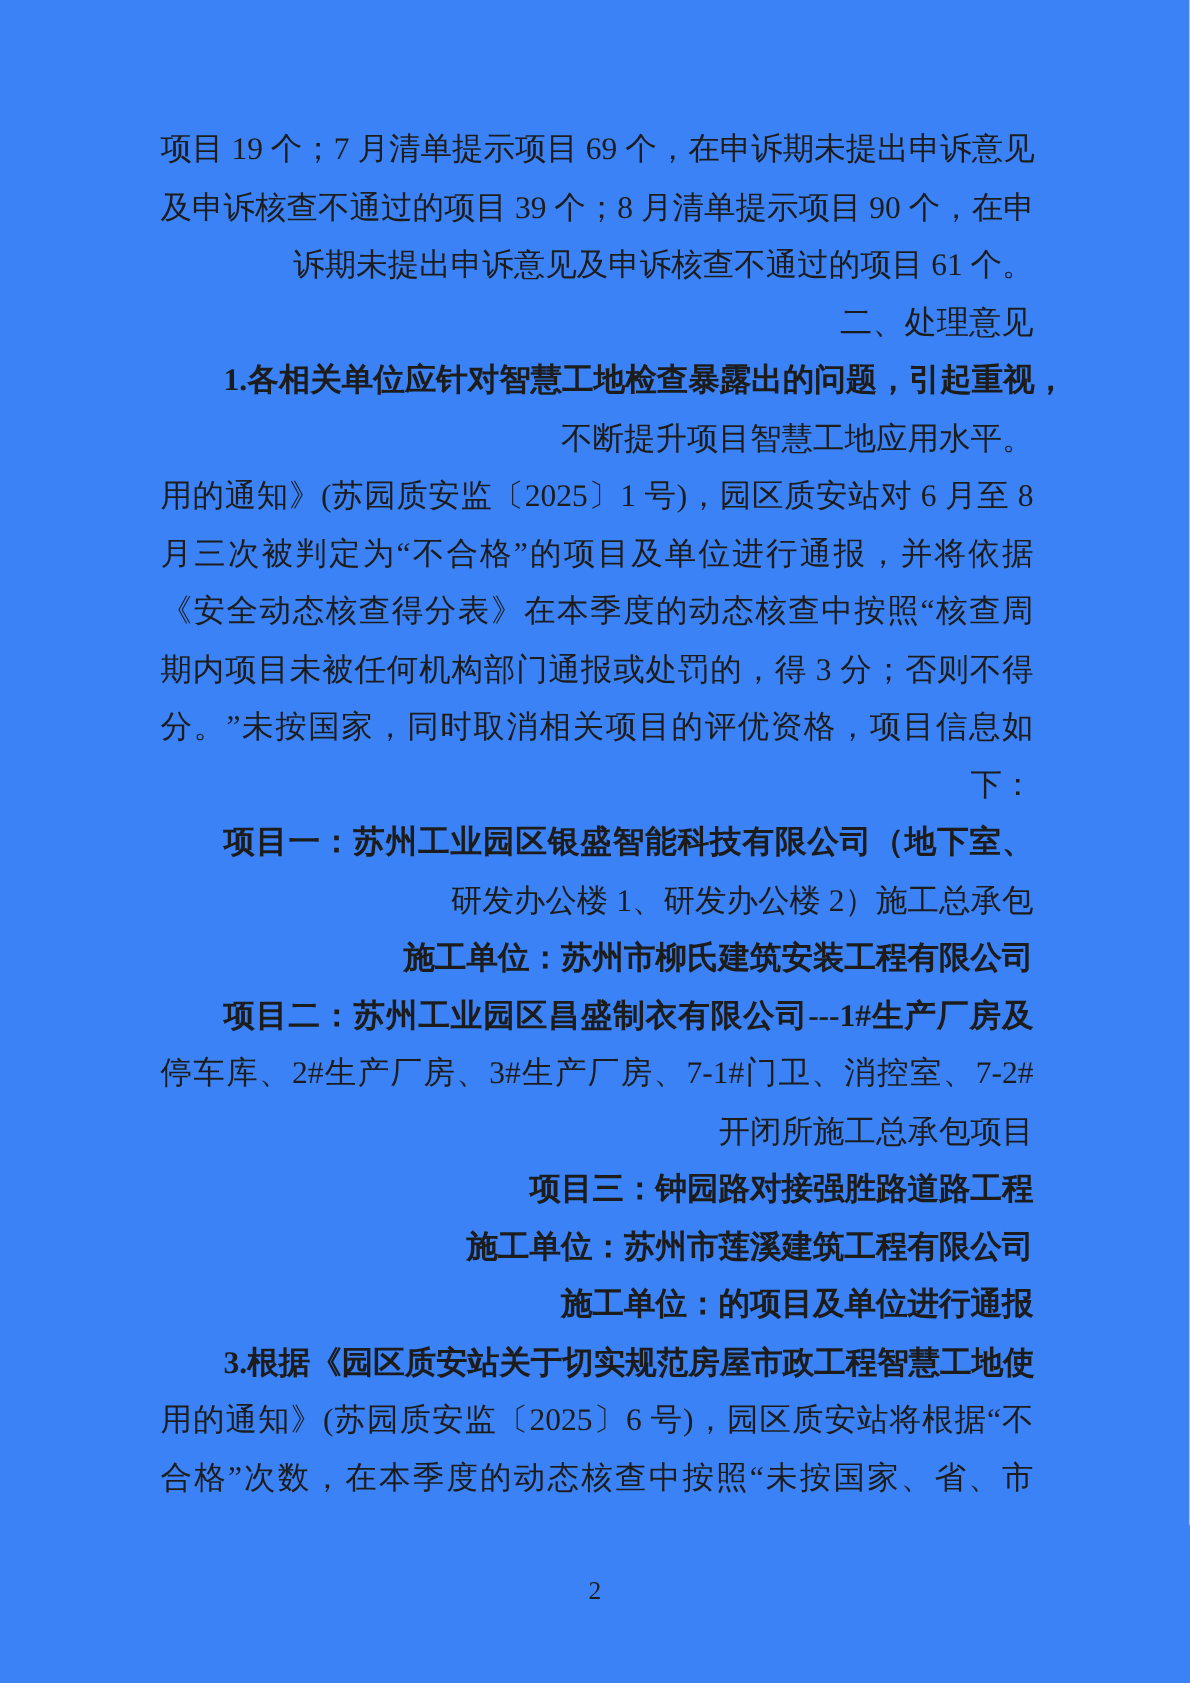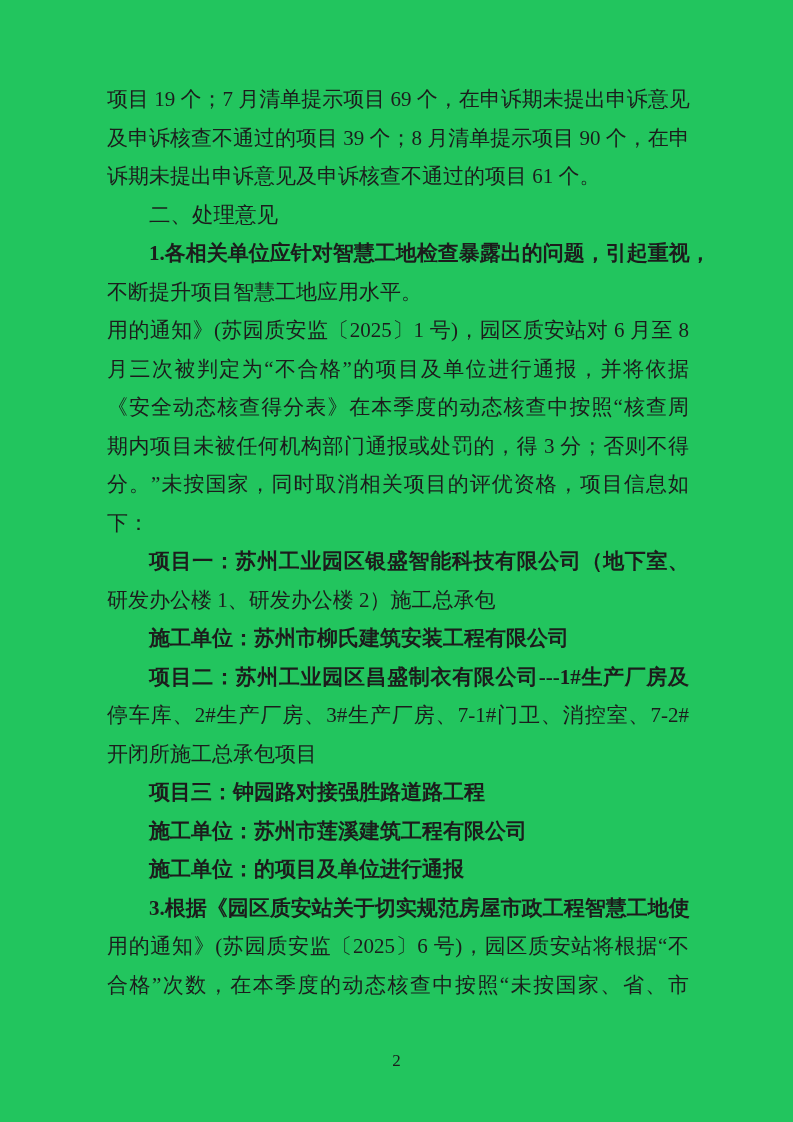--- a/index.html
+++ b/index.html
@@ -4,39 +4,39 @@
 <style>
   html, body {
     margin: 0;
     padding: 0;
     background: #ffffff;
   }
   .page {
     position: relative;
     width: 793px;
     height: 1122px;
-    background: #22c55e;
+    background: #3b82f6;
     overflow: hidden;
     font-family: "Liberation Serif", "DejaVu Serif", serif;
     color: #1c1c1c;
   }
   .content {
     position: absolute;
     top: 80px;
     left: 107px;
     width: 582px;
   }
   .para { margin: 0; padding: 0; }
   .line {
     height: 38.5px;
     line-height: 38.5px;
     font-size: 21px;
     letter-spacing: 0px;
     white-space: nowrap;
-    text-align: left;
+    text-align: right;
   }
   .line.fill {
     text-align: justify;
     text-align-last: justify;
   }
   .line.indent {
     text-indent: 42px;
     font-weight: bold;
   }
   .line.heading {

